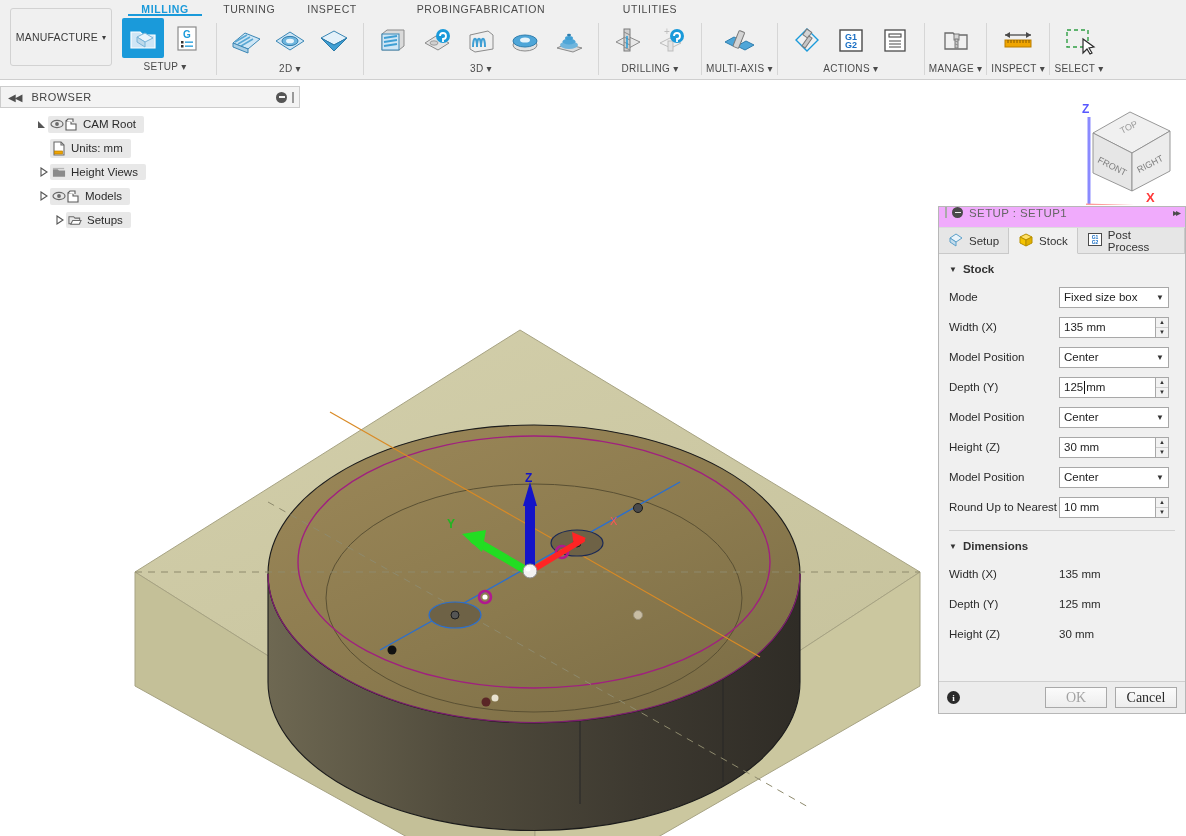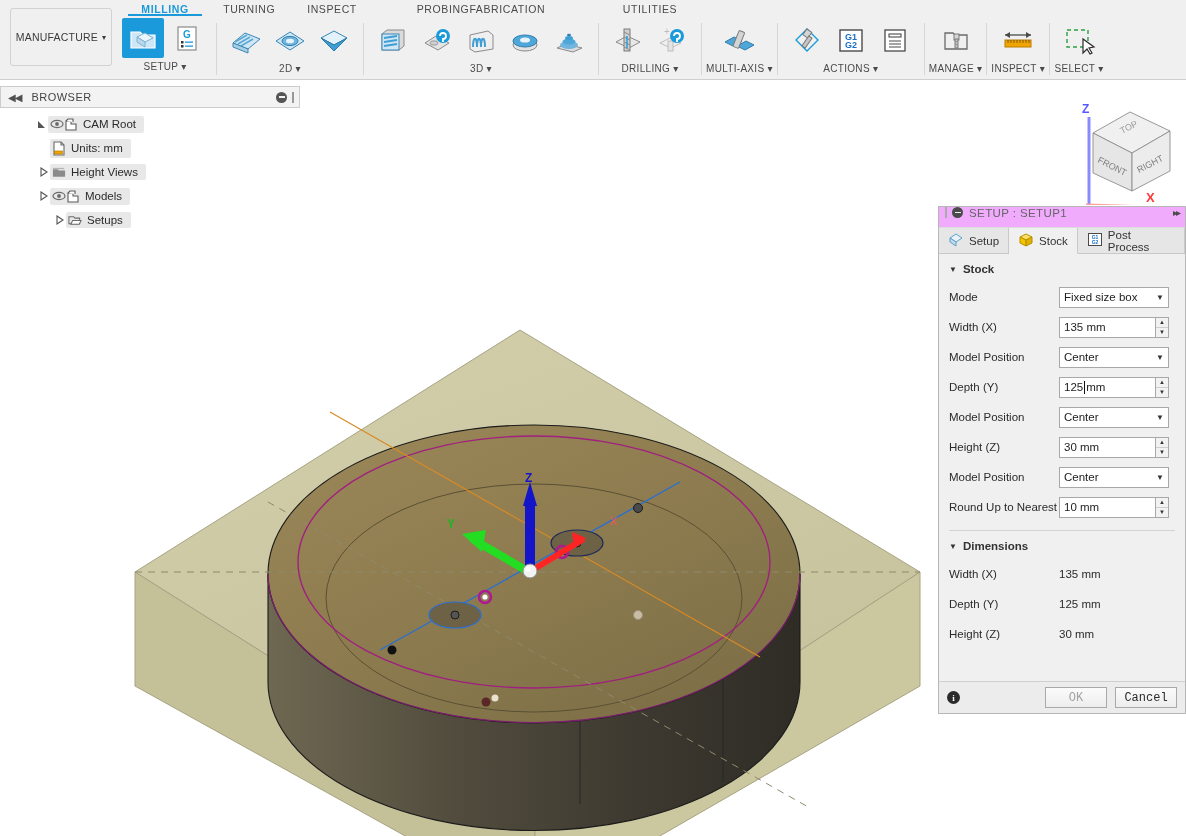--- a/index.html
+++ b/index.html
@@ -140,23 +140,23 @@
     background:#ececec; border-top:1px solid #cfcfcf;
     display:flex; align-items:center; padding:0 8px;
   }
   .info-ic {
     width:13px; height:13px; border-radius:50%; background:#2b2b2b; color:#fff;
     font-size:9px; font-weight:bold; display:flex; align-items:center; justify-content:center;
     font-family:"Liberation Serif", serif;
   }
   .btn {
     height:21px; min-width:62px; margin-left:8px; border:1px solid #a9a9a9;
-    background:linear-gradient(#fbfbfb,#ededed); font-size:12px;
+    background:linear-gradient(#fbfbfb,#ededed); font-size:14px;
     display:flex; align-items:center; justify-content:center; color:#2b2b2b;
-    font-family:Liberation Mono, monospace;
+    font-family:Liberation Serif, serif;
   }
   .btn.disabled { color:#a2a2a2; }
   .foot-btns { margin-left:auto; display:flex; }
 </style>
 </head>
 <body>
 
 <div id="app">
 
   <div id="viewport">

